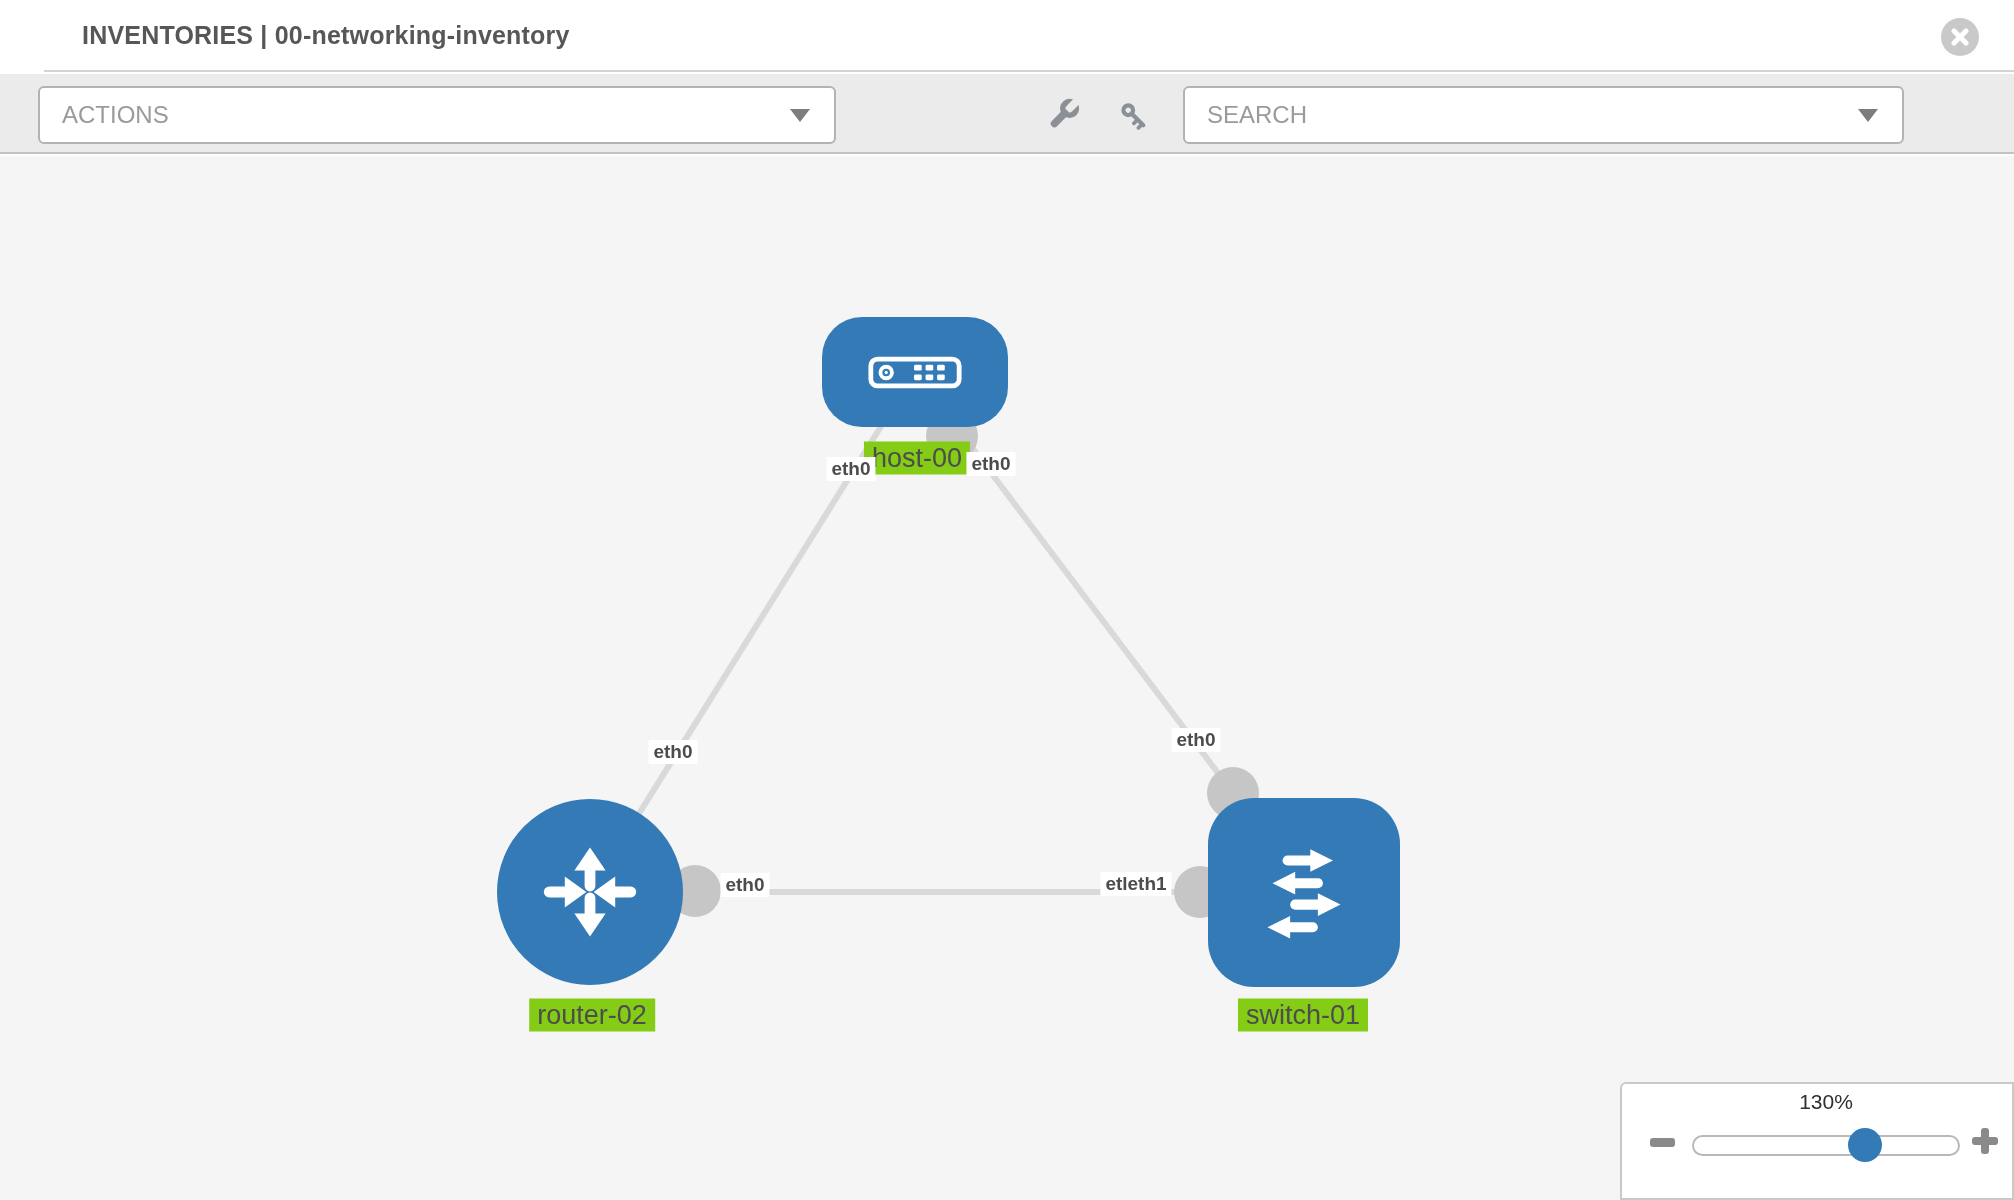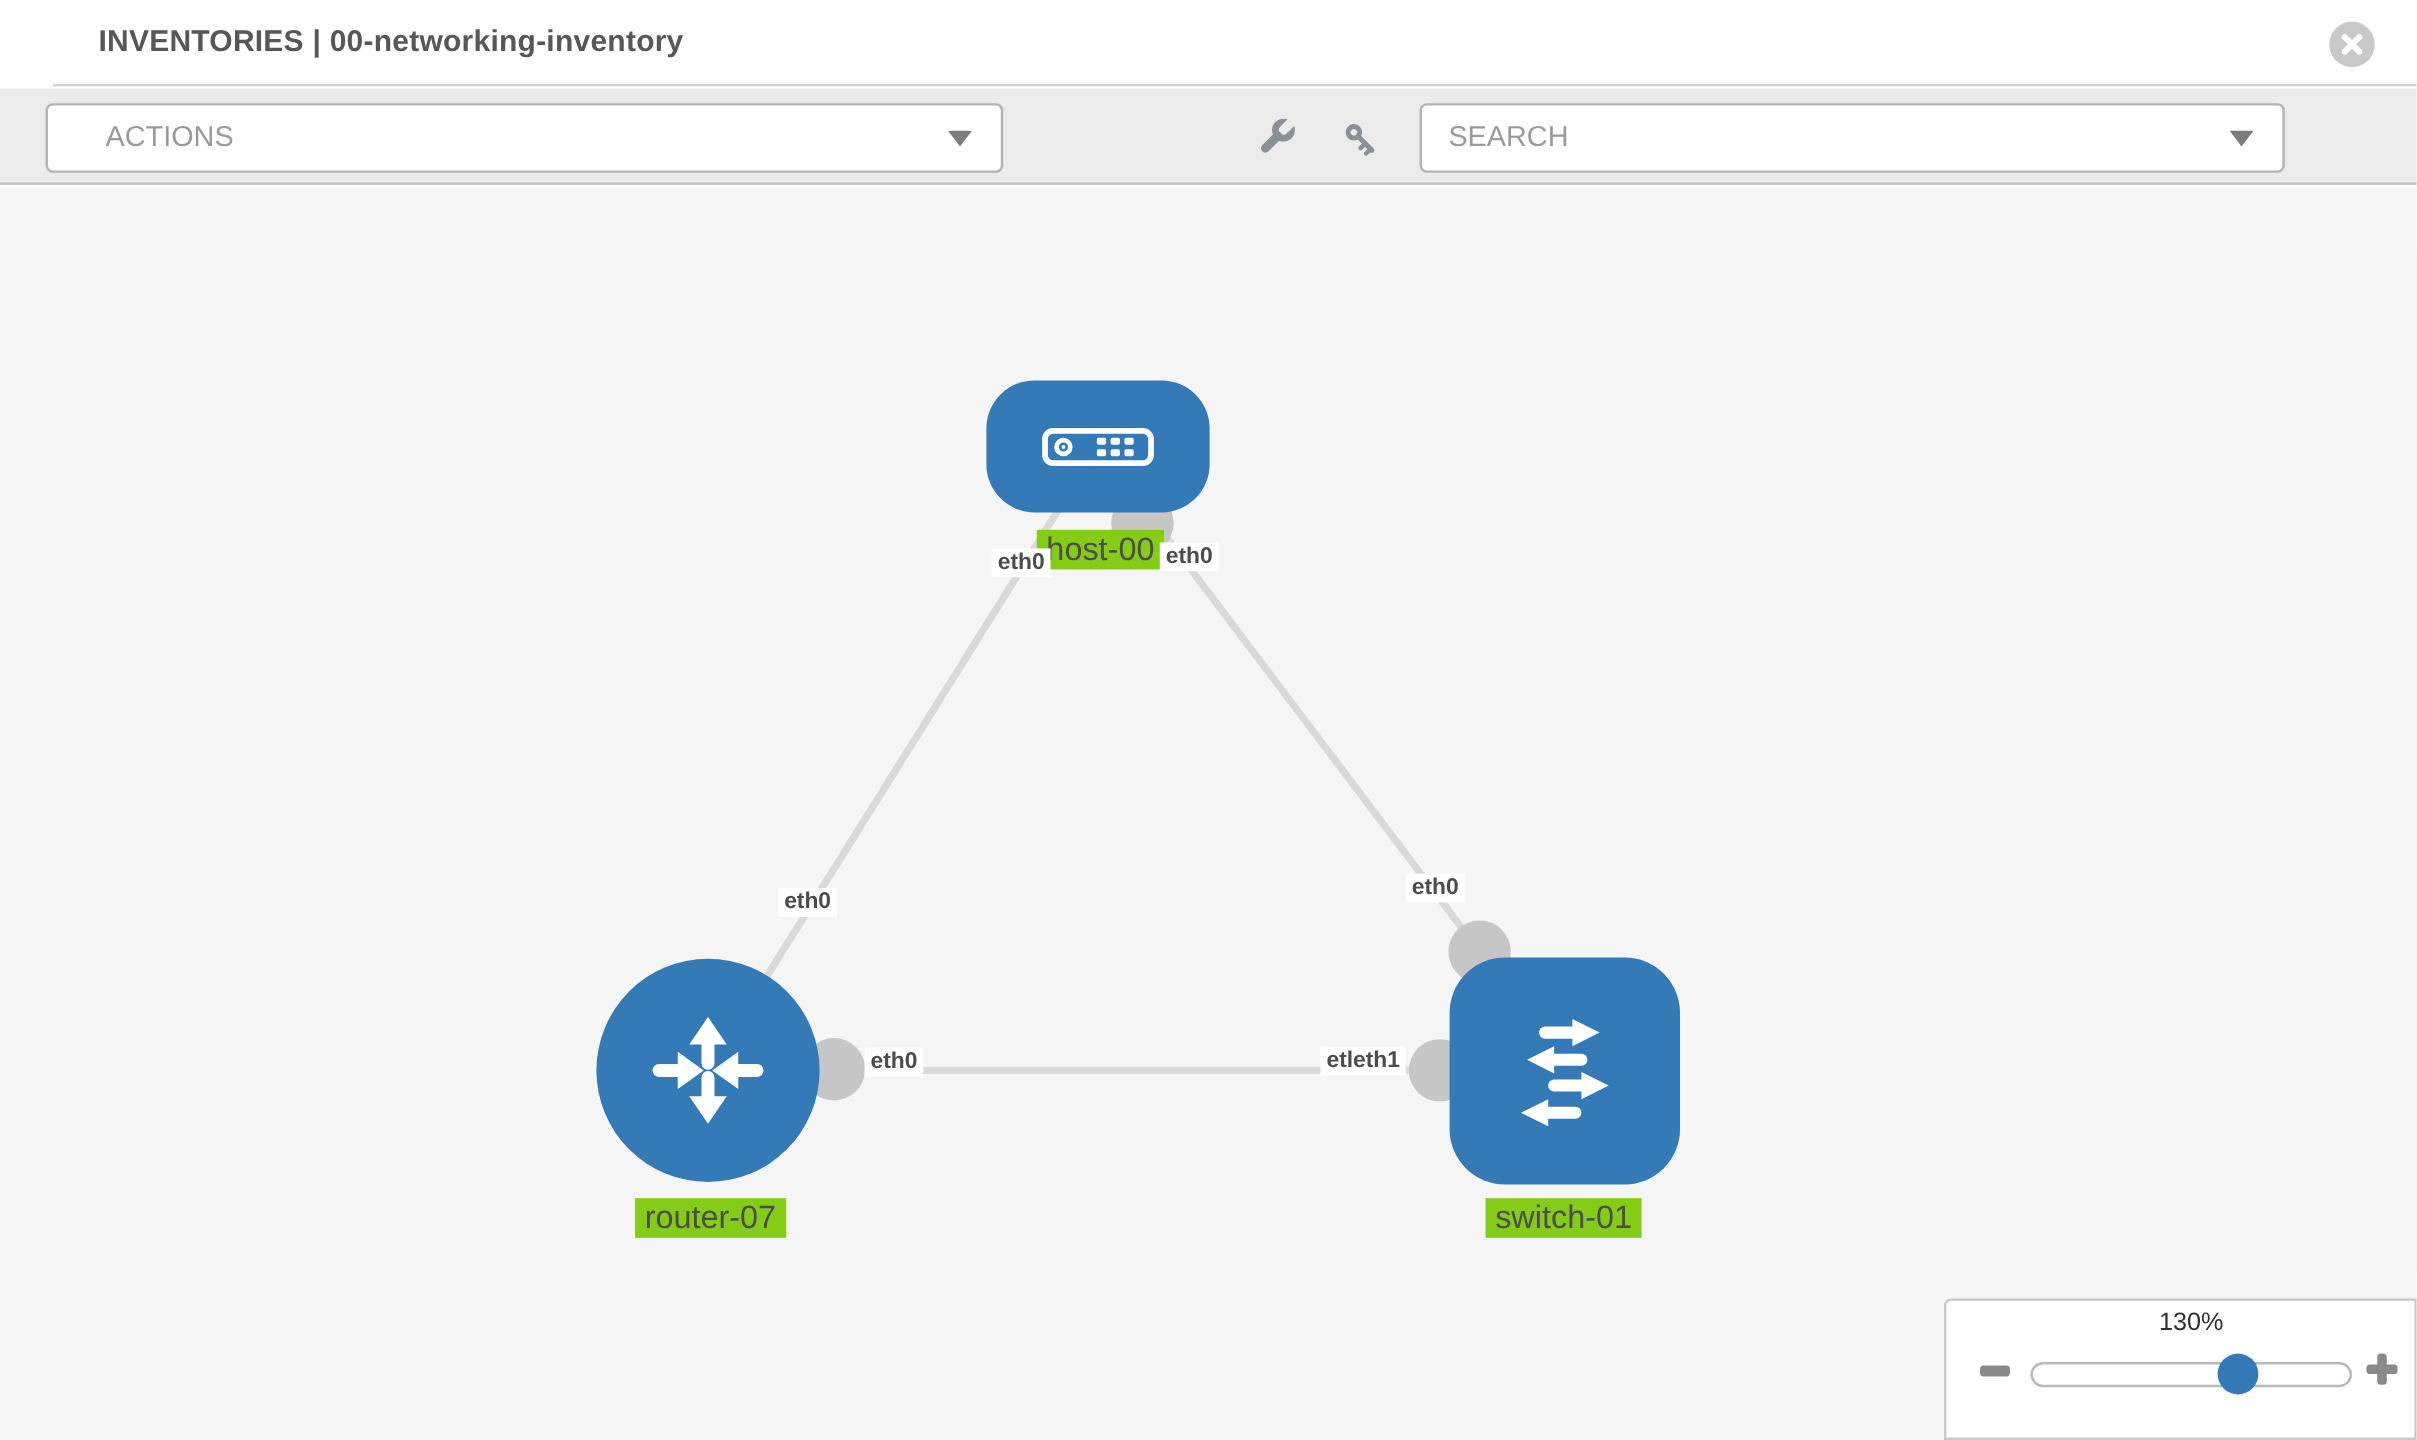--- a/index.html
+++ b/index.html
@@ -62,21 +62,21 @@
     <div class="close-btn">
       <span style="display:flex;">
         <svg width="18" height="18">
             <path d="M3 3 L15 15 M15 3 L3 15" stroke="#fff" stroke-width="5" stroke-linecap="round"></path>
           </svg>
       </span>
     </div>
   </div>
 
   <div class="toolbar">
-    <div class="select-box" style="left:38px;width:798px;padding-left:26px;">
+    <div class="select-box" style="left:38px;width:798px;">
       <span class="select-label">ACTIONS</span>
       <span class="caret"></span>
     </div>
 
     <button class="icon-btn" style="left:1046px;top:22px;">
       <span style="display:flex;">
         <svg viewBox="0 0 32 32" width="36" height="36">
           <g transform="rotate(45 16 16)">
             <circle cx="16" cy="9" r="6" fill="none" stroke="#8b9096" stroke-width="5"></circle>
             <rect x="12.5" y="0" width="7" height="7.5" fill="#ebebeb"></rect>
@@ -140,21 +140,21 @@
               <line x1="50" y1="55" x2="50" y2="69" stroke-width="9" stroke-linecap="round"></line>
               <polygon points="50,87 37,68 63,68" stroke="none"></polygon>
               <line x1="16" y1="50" x2="30" y2="50" stroke-width="9" stroke-linecap="round"></line>
               <polygon points="47,50 29,37 29,63" stroke="none"></polygon>
               <line x1="84" y1="50" x2="70" y2="50" stroke-width="9" stroke-linecap="round"></line>
               <polygon points="53,50 71,37 71,63" stroke="none"></polygon>
             </g>
           </svg>
         </span>
       </div>
-      <div class="node-label" style="left: 592px; top: 859px;">router-07</div>
+      <div class="node-label" style="left: 592px; top: 859px;">router-02</div>
       <div class="node node-switch" style="left: 1208px; top: 641.5px; width: 192px; height: 189px; background: rgb(51, 122, 183);">
         <span style="display: flex;">
           <svg viewBox="0 0 100 100" width="126" height="126">
             <g fill="#fff" stroke="#fff" stroke-linecap="round">
               <line x1="37" y1="25" x2="56" y2="25" stroke-width="8"></line>
               <polygon points="73,25 55,16 55,34" stroke="none"></polygon>
               <line x1="61" y1="43" x2="42" y2="43" stroke-width="8"></line>
               <polygon points="25,43 43,34 43,52" stroke="none"></polygon>
               <line x1="43" y1="60" x2="62" y2="60" stroke-width="8"></line>
               <polygon points="79,60 61,51 61,69" stroke="none"></polygon>

